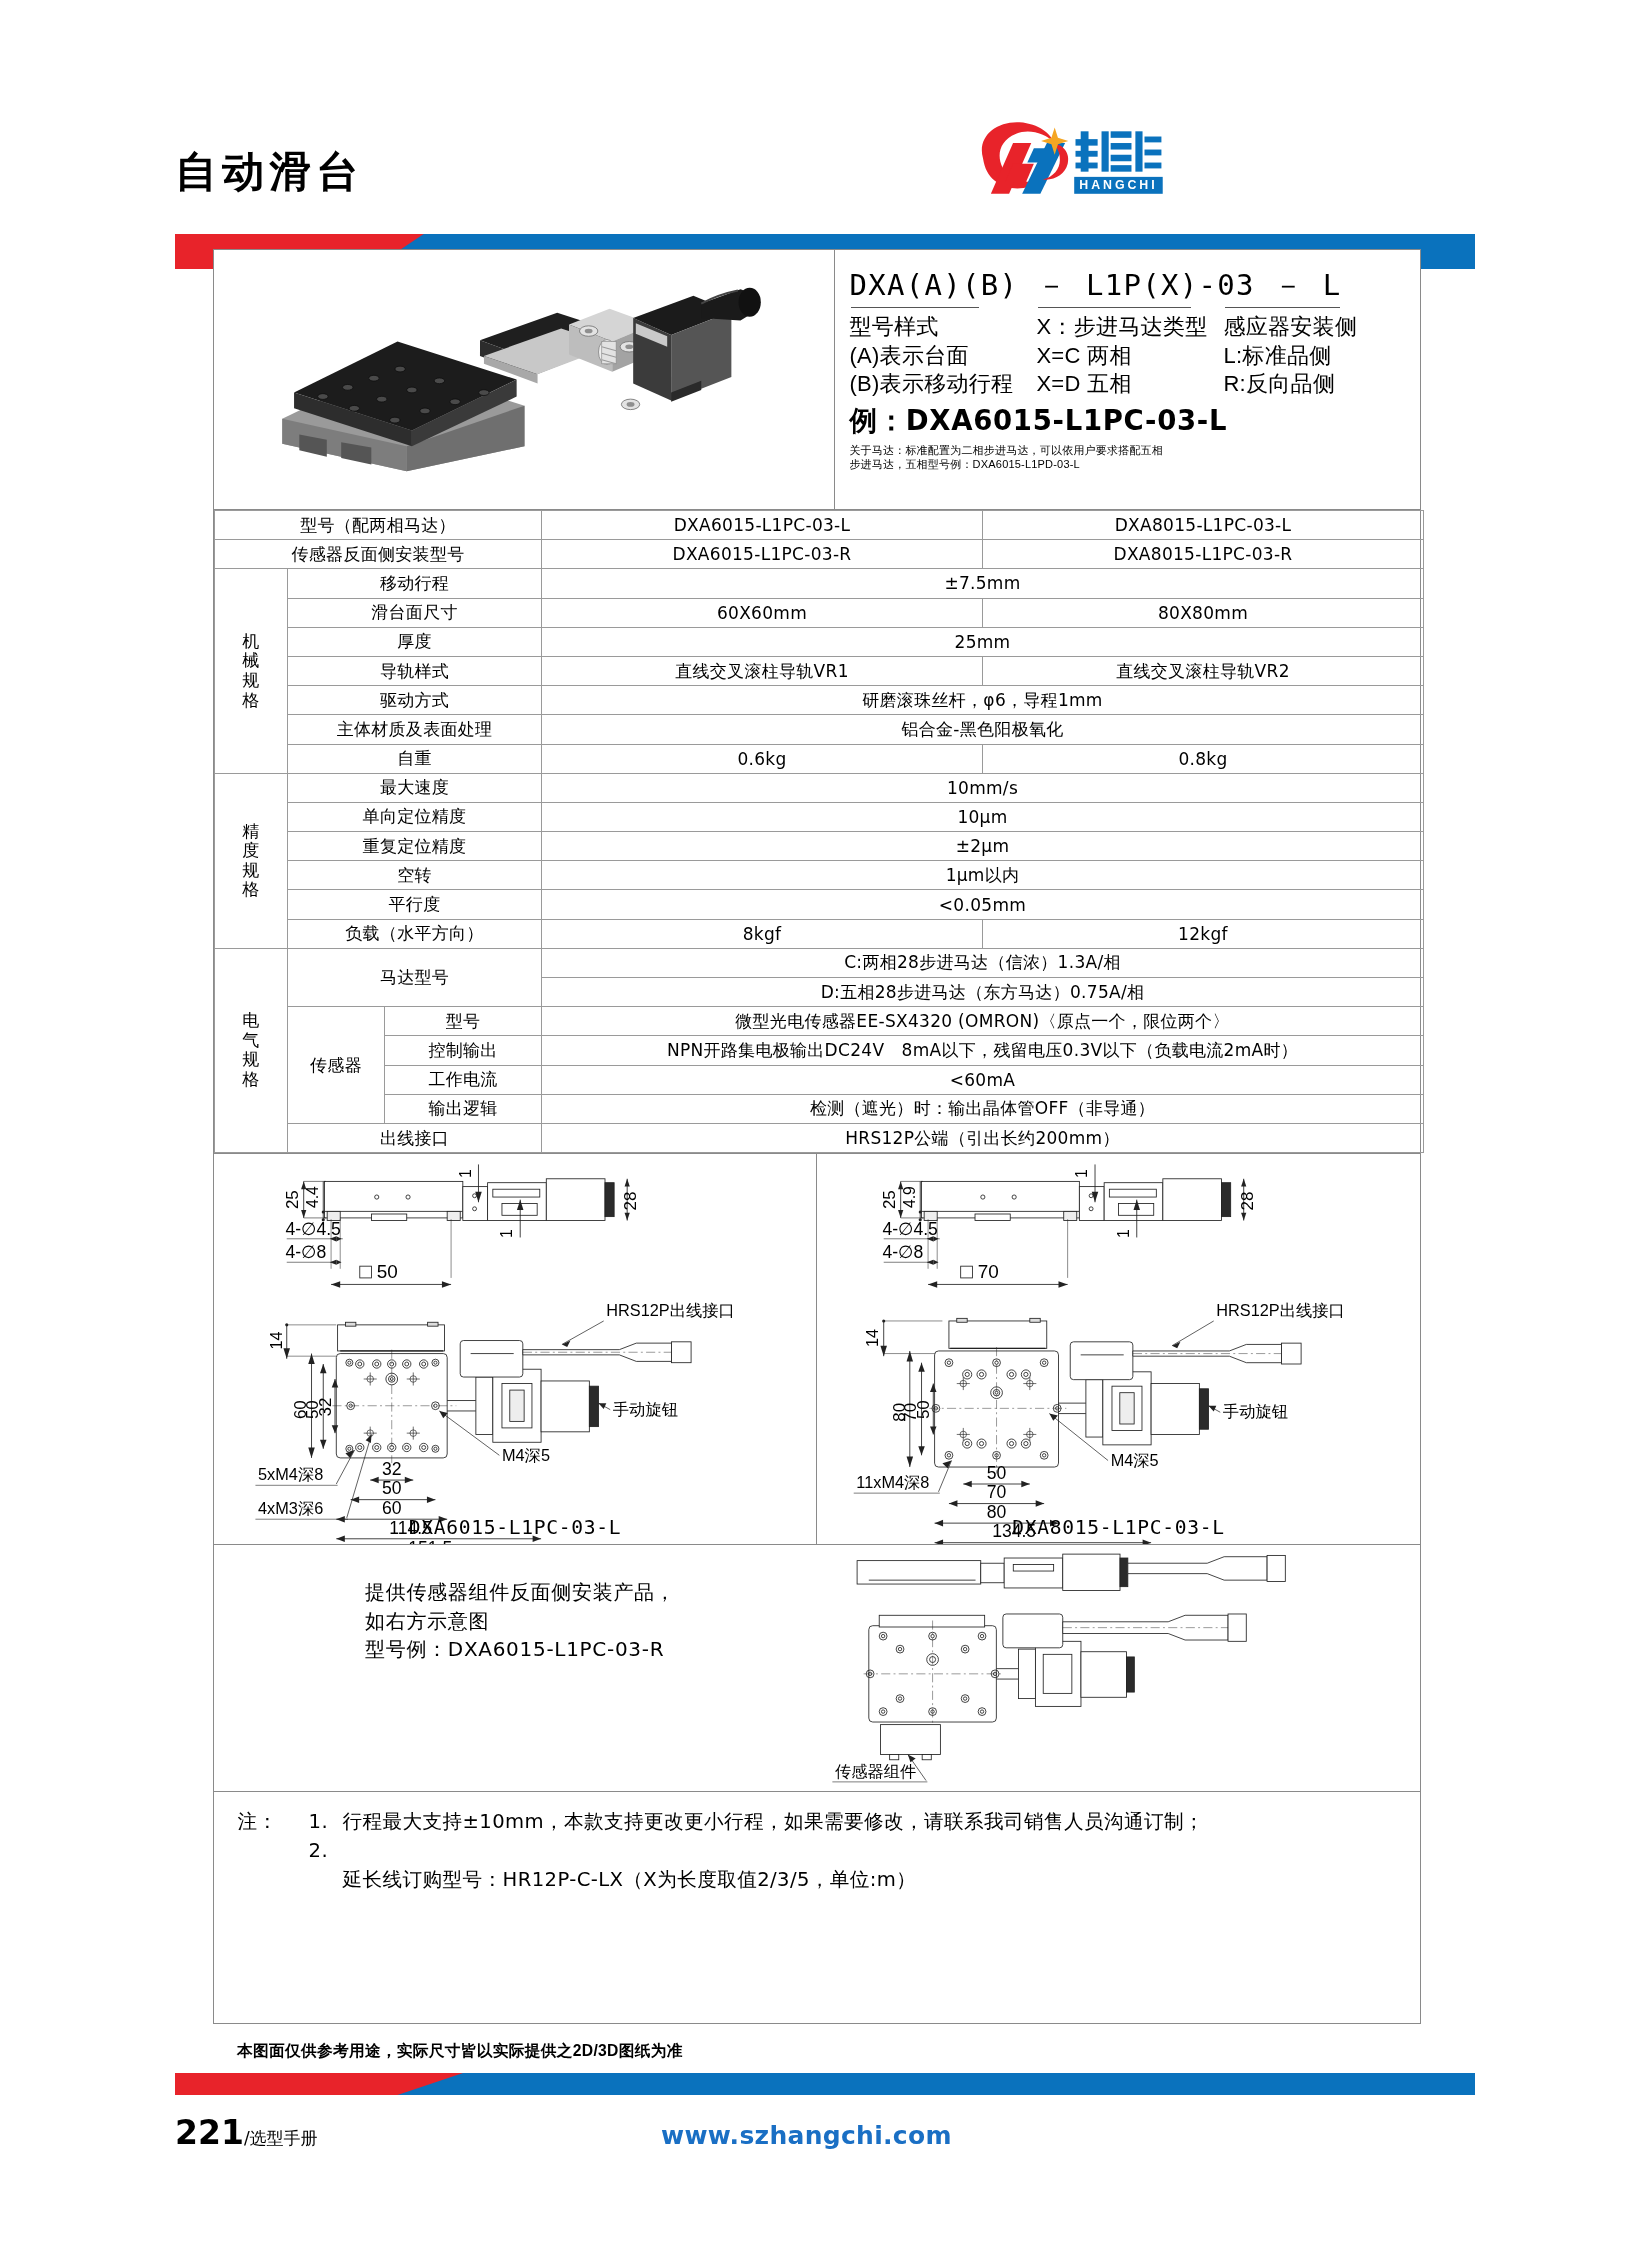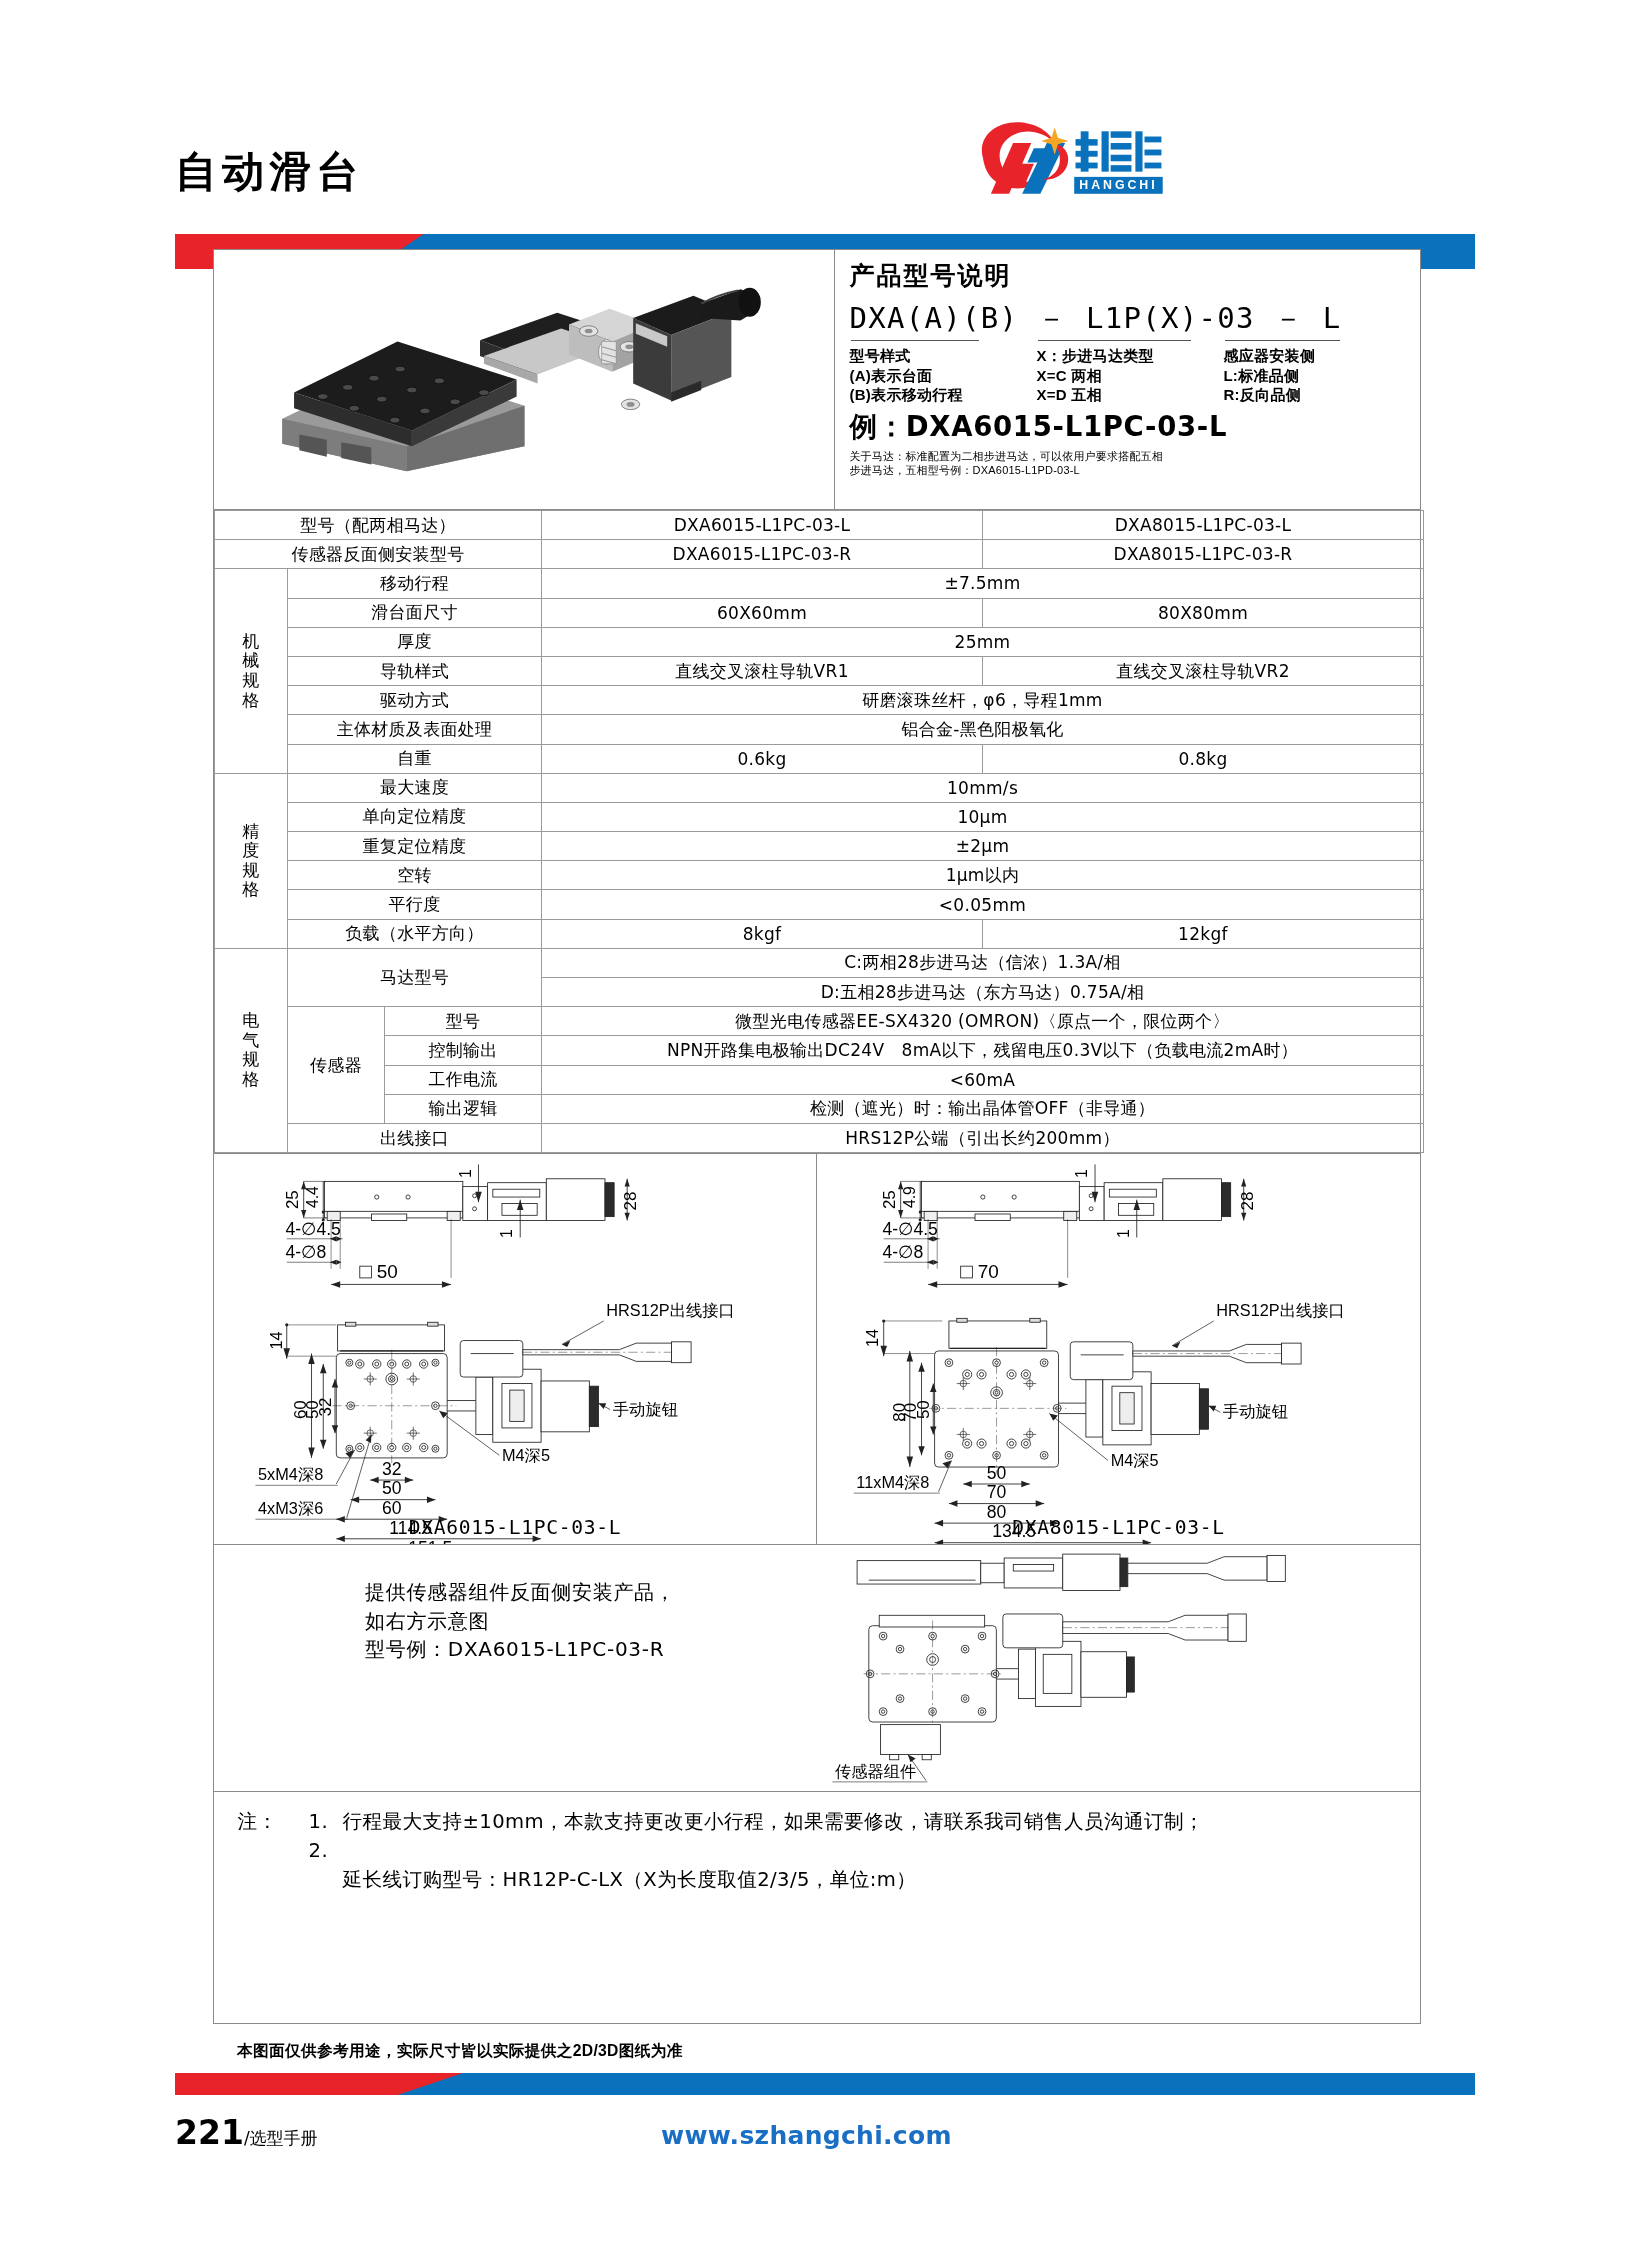--- a/index.html
+++ b/index.html
@@ -48,21 +48,21 @@
     font-size:29px; font-weight:500; letter-spacing:1.3px; margin-top:6.5px;
     font-family:"DejaVu Sans Mono","Liberation Mono",monospace;
     white-space:nowrap;
   }
   .code-rules { position:relative; height:2.6px; margin-top:1.3px; }
   .code-rules i { position:absolute; top:0; height:1.3px; background:#555; display:block; }
   .r1 { left:1.3px;   width:128px; }
   .r2 { left:189px; width:153px; }
   .r3 { left:376px; width:115px; }
 
-  .model-legend { display:flex; margin-top:3.9px; font-size:15px; line-height:1.28; letter-spacing:0.3px;font-weight:bold;}
+  .model-legend { display:flex; margin-top:3.9px; font-size:22px; line-height:1.28; letter-spacing:0.3px;}
   .leg-col { }
   .leg-a { width:187px; }
   .leg-b { width:187px; }
   .leg-c { width:157px; }
 
   .model-ex { font-size:27.5px; font-weight:700; margin-top:5.2px; letter-spacing:0.7px;
               font-family:"DejaVu Sans","Liberation Sans",sans-serif; }
   .model-note { font-size:11px; line-height:1.3; margin-top:3.9px; letter-spacing:0.2px; }
 
   
@@ -231,21 +231,20 @@
             <polygon points="654,190 700,172 700,186 654,204" fill="#2a2a2a"></polygon>
 
             <path d="M700 54 L760 32 L786 42 L786 64 L760 80 L700 76 Z" fill="#1a1a1a"></path>
             <ellipse cx="774" cy="52" rx="17" ry="22" fill="#111"></ellipse>
             <path d="M700 54 Q726 40 756 34" stroke="#444" stroke-width="3" fill="none"></path>
           </svg>
         </div>
       </div>
 
       <div class="model-cell">
-        <div class="model-title">产品型号说明</div>
         <div class="model-code">DXA(A)(B) － L1P(X)-03 －  L</div>
         <div class="code-rules">
           <i class="r1"></i>
             <i class="r2"></i>
             <i class="r3"></i>
         </div>
         <div class="model-legend">
           <div class="leg-col leg-a">
             <div>型号样式</div>
             <div>(A)表示台面</div>

